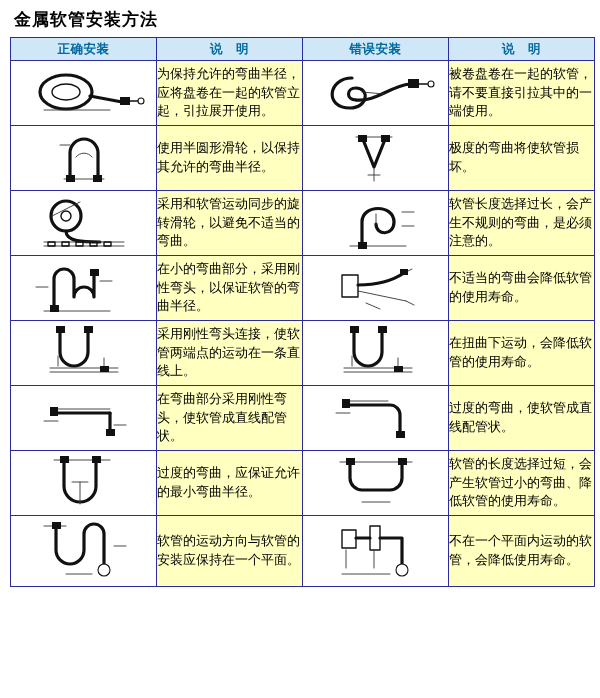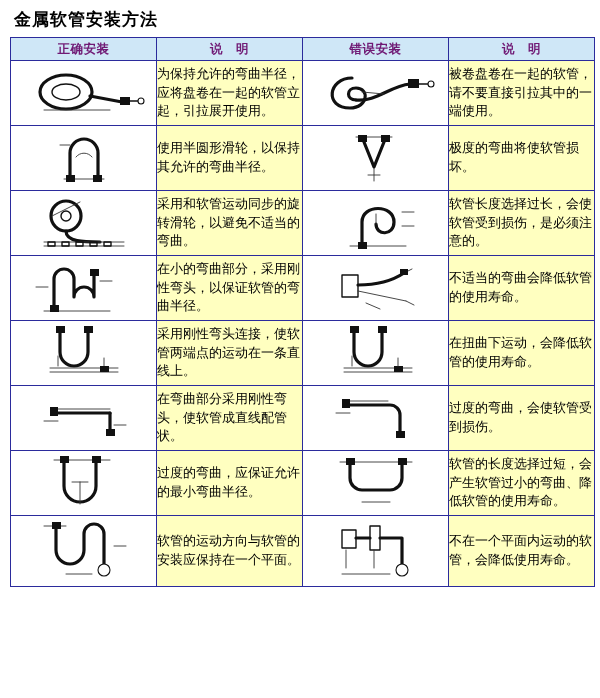--- a/index.html
+++ b/index.html
@@ -37,21 +37,21 @@
   table.matrix td, table.matrix th {
     border: 1px solid #2b2b9c;
     padding: 0;
     vertical-align: middle;
   }
   thead th {
     background: #cfe7f7;
     font-size: 12.5px;
     font-weight: bold;
     height: 22px;
-    color: #701a75;
+    color: #0369a1;
     letter-spacing: 0.5px;
   }
   .col-img { width: 145px; }
   .col-txt { width: 145px; }
   td.cell-img {
     background: #ffffff;
     text-align: center;
     height: 64px;
   }
   td.cell-txt {
@@ -178,21 +178,21 @@
         <td class="cell-img">
           <svg class="art" width="140" height="62" viewBox="0 0 140 62">
             <path class="thick" d="M56 54 L56 30 C56 12 88 12 88 30 C88 44 70 44 70 32"></path>
             <path class="thin" d="M44 54 L100 54"></path>
             <rect x="52" y="50" width="9" height="7" class="fillblk"></rect>
             <path class="thin" d="M70 32 L70 22"></path>
             <path class="thin" d="M96 20 L108 20"></path>
             <path class="thin" d="M96 34 L108 34"></path>
           </svg>
         </td>
-        <td class="cell-txt">软管长度选择过长，会使软管受到损伤，是必须注意的。</td>
+        <td class="cell-txt">软管长度选择过长，会产生不规则的弯曲，是必须注意的。</td>
       </tr>
 
       <tr>
         <td class="cell-img">
           <svg class="art" width="140" height="62" viewBox="0 0 140 62">
             <path class="thick" d="M40 52 L40 22 A10 10 0 0 1 60 22 L60 40 A10 10 0 0 1 80 40 L80 18"></path>
             <path class="thin" d="M30 54 L96 54"></path>
             <rect x="36" y="48" width="9" height="7" class="fillblk"></rect>
             <rect x="76" y="12" width="9" height="7" class="fillblk"></rect>
             <path class="thin" d="M86 24 L98 24"></path>
@@ -259,21 +259,21 @@
         <td class="cell-txt">在弯曲部分采用刚性弯头，使软管成直线配管状。</td>
         <td class="cell-img">
           <svg class="art" width="140" height="62" viewBox="0 0 140 62">
             <path class="thick" d="M40 18 L84 18 A10 10 0 0 1 94 28 L94 46"></path>
             <path class="thin" d="M40 14 L82 14"></path>
             <rect x="36" y="12" width="8" height="9" class="fillblk"></rect>
             <rect x="90" y="44" width="9" height="7" class="fillblk"></rect>
             <path class="thin" d="M30 26 L44 26"></path>
           </svg>
         </td>
-        <td class="cell-txt">过度的弯曲，会使软管受到损伤。</td>
+        <td class="cell-txt">过度的弯曲，使软管成直线配管状。</td>
       </tr>
 
       <tr>
         <td class="cell-img">
           <svg class="art" width="140" height="62" viewBox="0 0 140 62">
             <path class="thick" d="M50 8 L50 34 A16 16 0 0 0 82 34 L82 8"></path>
             <path class="thin" d="M40 8 L96 8"></path>
             <rect x="46" y="4" width="9" height="7" class="fillblk"></rect>
             <rect x="78" y="4" width="9" height="7" class="fillblk"></rect>
             <path class="thin" d="M58 30 L74 30"></path>

